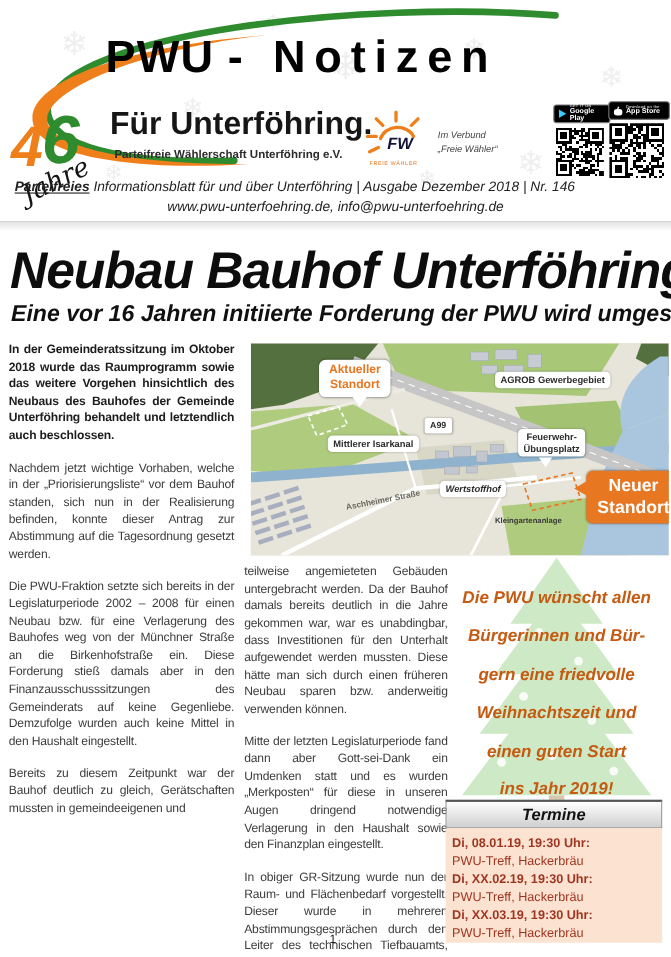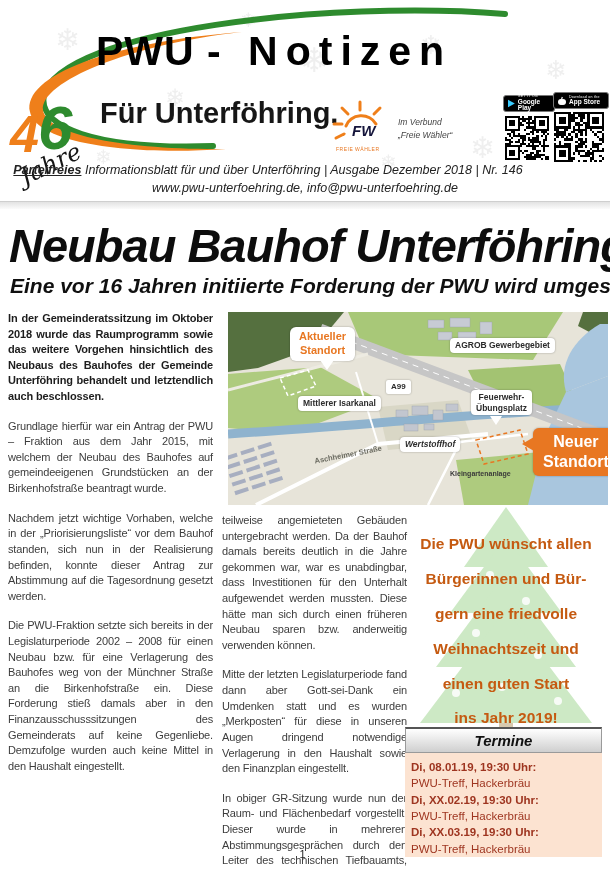--- a/index.html
+++ b/index.html
@@ -57,21 +57,21 @@
         padding:2px 5px;border-radius:4px;white-space:pre-line;text-align:center;line-height:1.25;
         box-shadow:0 0 2px rgba(0,0,0,.35);}
   .mlabel.orangetext{color:#E87722;font-size:11px;padding:3px 9px;border-radius:6px;}
   .mlabel.orangebg{background:#E87722;color:#fff;font-size:16px;padding:4px 10px;border-radius:6px;}
   .ptr{position:absolute;width:0;height:0;}
   .plain{position:absolute;background:none;color:#3a3a3a;font-size:7.5px;font-weight:bold;white-space:nowrap;}
   
   #greeting{position:absolute;left:410px;top:505px;width:192px;height:222px;}
   #greeting svg{position:absolute;left:0;top:0;}
   #greeting-text{position:absolute;left:0;top:22px;width:192px;text-align:center;
-        font-size:15.5px;font-weight:bold;color:#C55A11;
+        font-size:15.5px;font-weight:bold;font-style:italic;color:#C55A11;
         line-height:2.25;white-space:pre-line;}
   #termine-bar{position:absolute;left:405px;top:727px;width:195px;height:23px;
         background:linear-gradient(#ffffff,#cfcfcf);border:1px solid #9a9a9a;border-top:2px solid #555;
         display:flex;align-items:center;justify-content:center;
         font-size:15px;font-weight:bold;font-style:italic;color:#111;}
   #termine-box{position:absolute;left:405px;top:753px;width:197px;height:104px;
         background:#FCE3D1;padding:6px 0 0 6px;box-sizing:border-box;}
   .t-item{font-size:11.5px;line-height:1.42;color:#9E3520;}
   .t-item .dt{font-weight:bold;}
   
@@ -103,20 +103,21 @@
       <span class="sp">- Notizen</span>
     </div>
 
     <div id="years">
       <span class="d1">4</span>
       <span class="d2">6</span>
       <span class="lbl">Jahre</span>
     </div>
 
     <div id="tagline">Für Unterföhring.</div>
+    <div id="orgline">Parteifreie Wählerschaft Unterföhring e.V.</div>
 
     <svg id="fwlogo" width="60" height="58" viewBox="0 0 60 58">
       <g stroke="#EF7F1A" stroke-width="3" stroke-linecap="round" fill="none">
         <path d="M14 26 A 16 14 0 0 1 44 24"></path>
         <line x1="28" y1="2" x2="28" y2="10"></line>
         <line x1="10" y1="8" x2="16" y2="14"></line>
         <line x1="48" y1="8" x2="42" y2="14"></line>
         <line x1="2" y1="24" x2="10" y2="24"></line>
         <line x1="4" y1="38" x2="12" y2="34"></line>
       </g>
@@ -475,23 +476,23 @@
     </div>
     <div id="contact">www.pwu-unterfoehring.de, info@pwu-unterfoehring.de</div>
     <div id="hdr-divider"></div>
   </div>
 
   <div id="headline">Neubau Bauhof Unterföhring</div>
   <div id="subheadline">Eine vor 16 Jahren initiierte Forderung der PWU wird umgesetzt</div>
 
   <div id="col1" class="col">
     <p class="lead">In der Gemeinderatssitzung im Oktober 2018 wurde das Raumprogramm sowie das weitere Vorgehen hinsichtlich des Neubaus des Bauhofes der Gemeinde Unterföhring behandelt und letztendlich auch beschlossen.</p>
-    <p>Grundlage hierfür war ein Antrag der PWU – Fraktion aus dem Jahr 2015, mit welchem der Neubau des Bauhofes auf gemeindeeigenen Grundstücken an der Birkenhofstraße beantragt wurde.</p>
     <p>Nachdem jetzt wichtige Vorhaben, welche in der „Priorisierungsliste“ vor dem Bauhof standen, sich nun in der Realisierung befinden, konnte dieser Antrag zur Abstimmung auf die Tagesordnung gesetzt werden.</p>
     <p>Die PWU-Fraktion setzte sich bereits in der Legislaturperiode 2002 – 2008 für einen Neubau bzw. für eine Verlagerung des Bauhofes weg von der Münchner Straße an die Birkenhofstraße ein. Diese Forderung stieß damals aber in den Finanzausschusssitzungen des Gemeinderats auf keine Gegenliebe. Demzufolge wurden auch keine Mittel in den Haushalt eingestellt.</p>
+    <p>Bereits zu diesem Zeitpunkt war der Bauhof deutlich zu gleich, Gerätschaften mussten in gemeindeeigenen und</p>
   </div>
 
   <div id="map">
     <svg width="380" height="193" viewBox="0 0 380 193">
       <rect width="380" height="193" fill="#E7E4D9"></rect>
       <polygon points="120,0 335,0 305,48 138,42" fill="#A8C878"></polygon>
       <polygon points="0,62 92,55 152,88 62,122 0,116" fill="#AECB7E"></polygon>
       <polygon points="240,58 332,52 352,96 262,102" fill="#A3C372"></polygon>
       <polygon points="228,148 334,138 342,193 236,193" fill="#AECB7E"></polygon>
       <polygon points="150,95 230,88 245,130 160,138" fill="#D9D7C6"></polygon>

